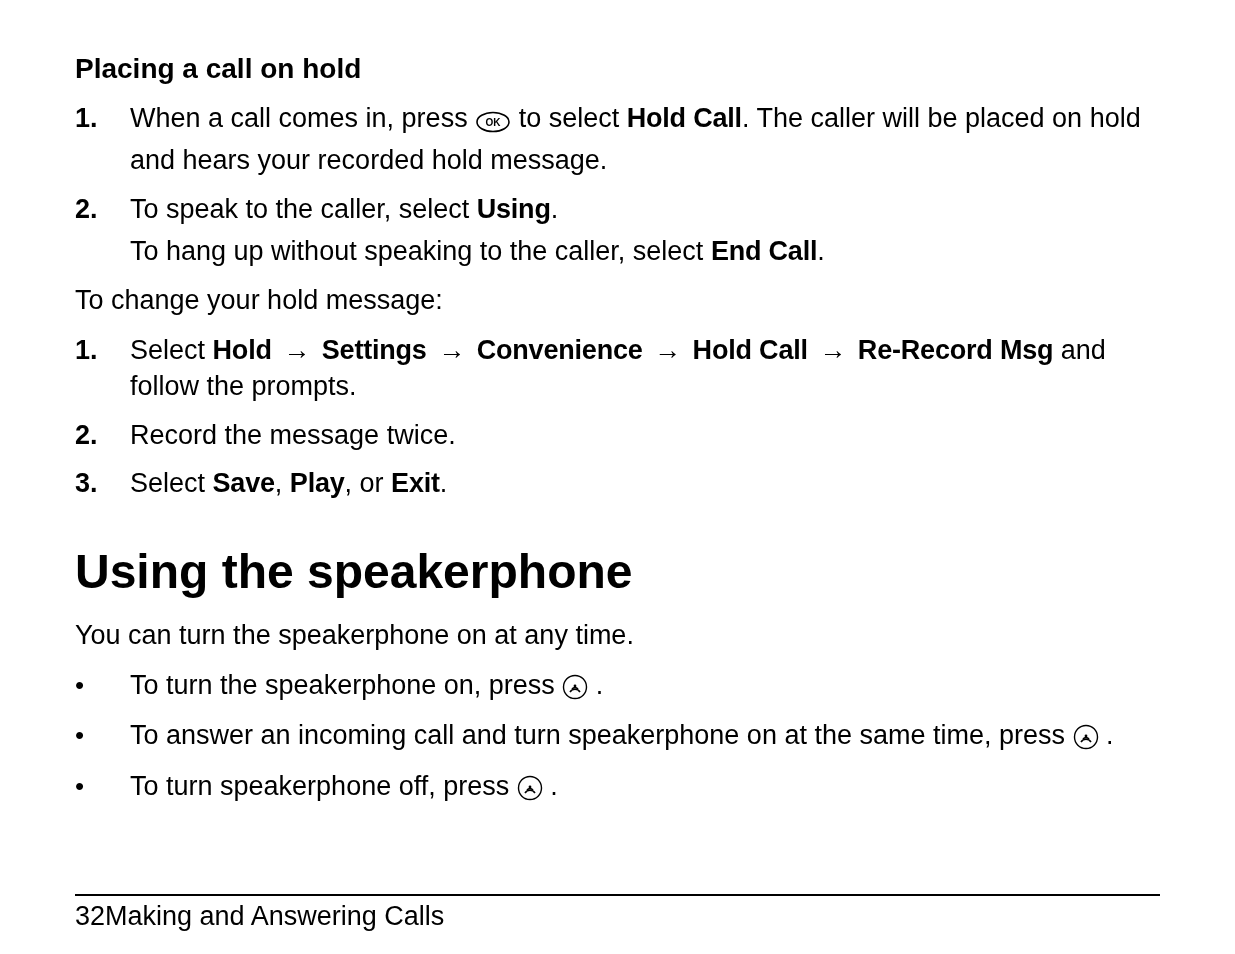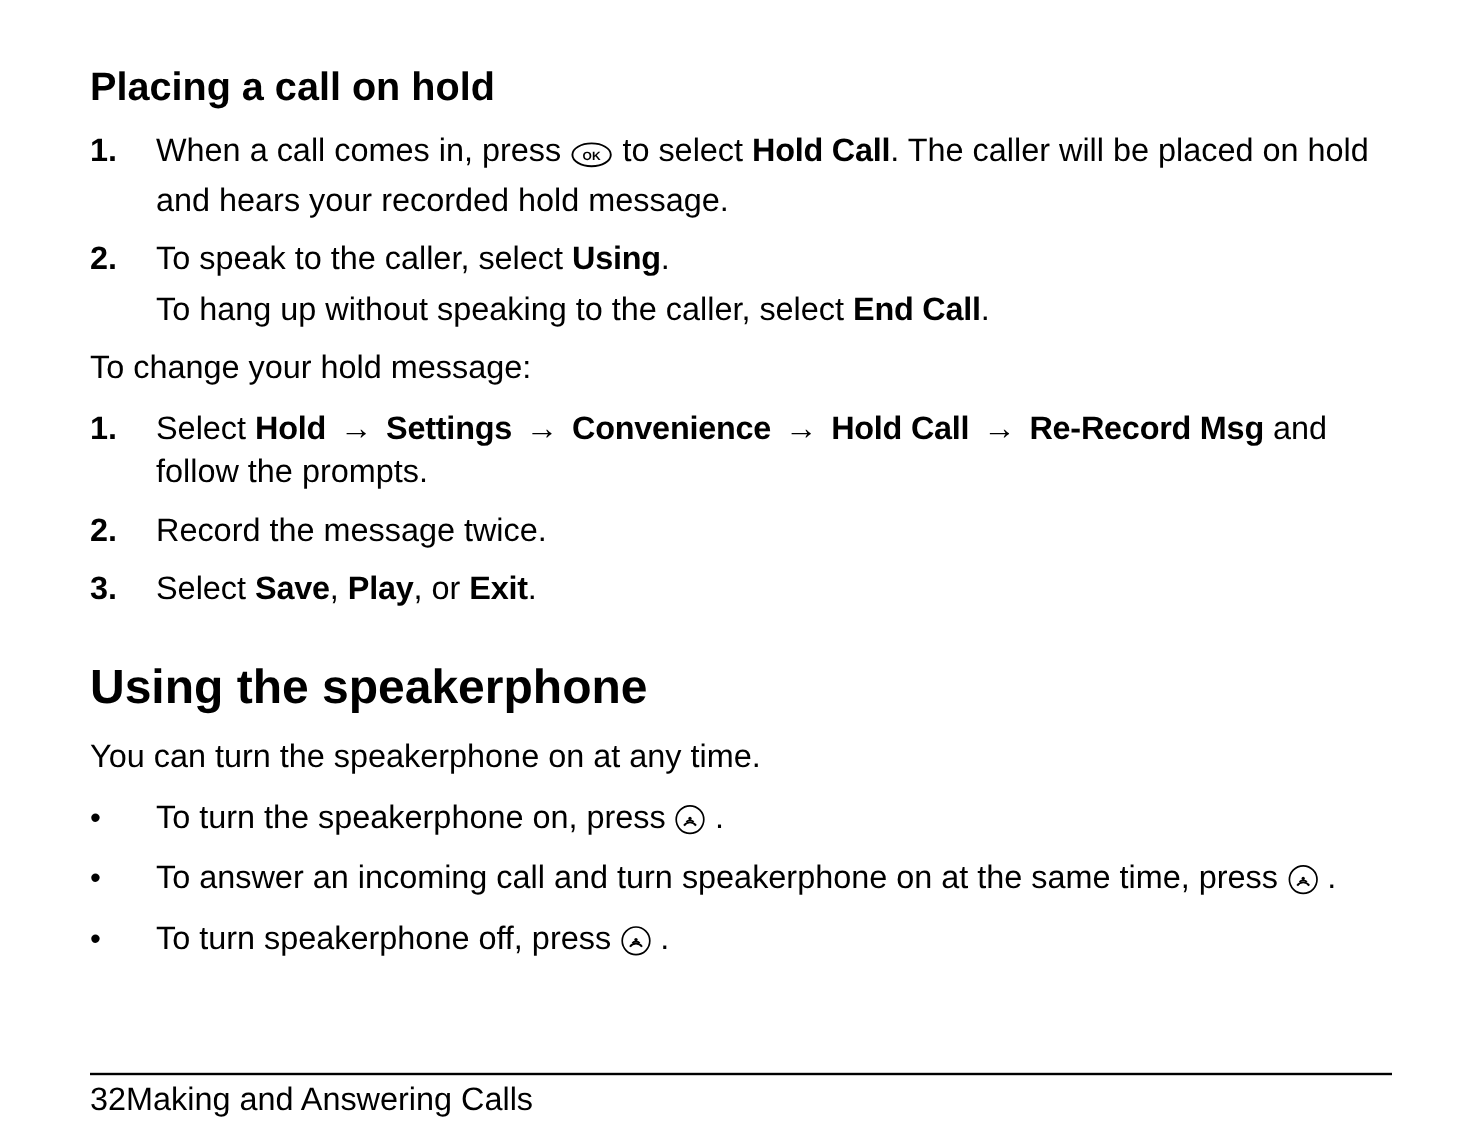--- a/index.html
+++ b/index.html
@@ -12,26 +12,26 @@
   .page {
     width: 1235px;
     height: 954px;
     box-sizing: border-box;
     padding: 50px 75px 0 75px;
     position: relative;
     font-size: 27px;
     line-height: 1.35;
   }
   h2.section {
-    font-size: 33px;
+    font-size: 28px;
     font-weight: bold;
     margin: 0 0 12px 0;
   }
   h2.section.big {
-    font-size: 40px;
+    font-size: 48px;
     margin-top: 38px;
   }
   h2.section.mid {
     margin-top: 34px;
   }
   ol.num {
     list-style: none;
     margin: 0 0 0 0;
     padding: 0;
   }

